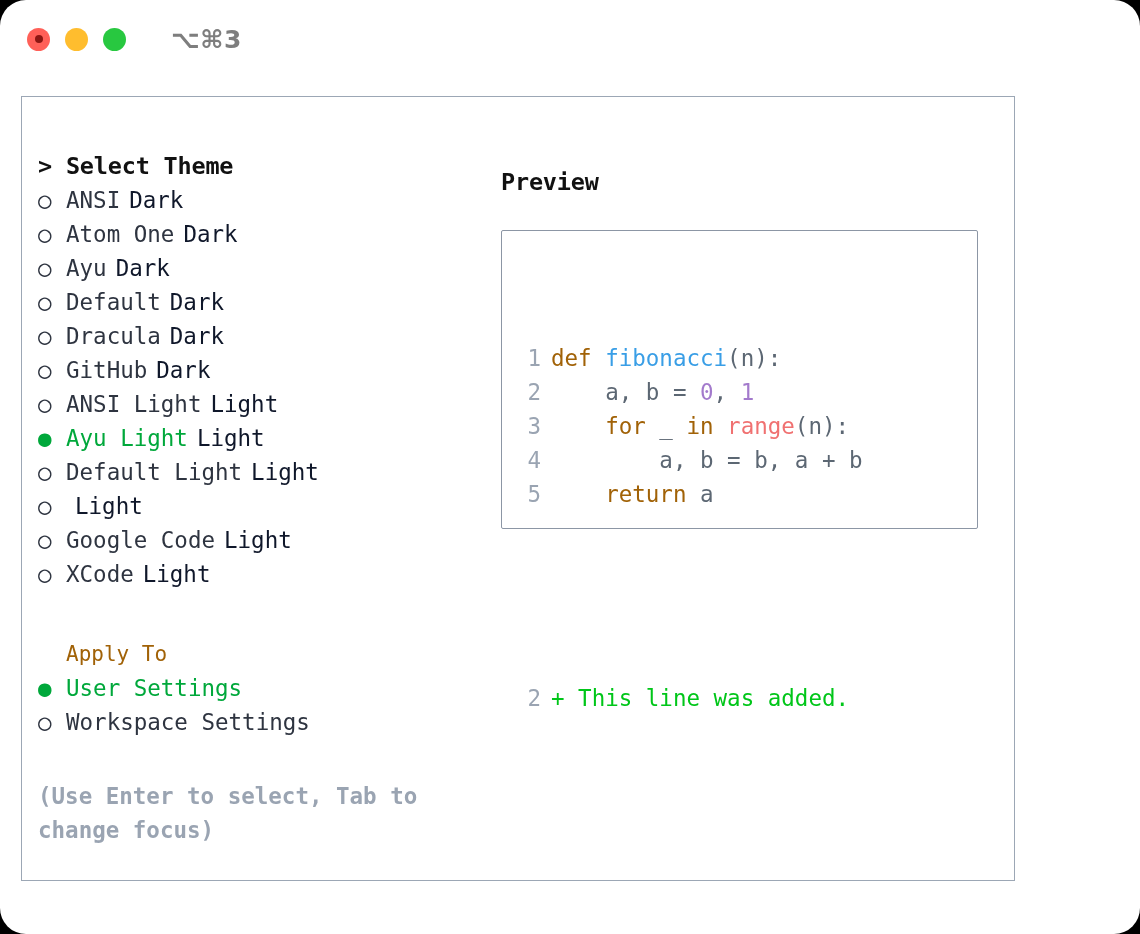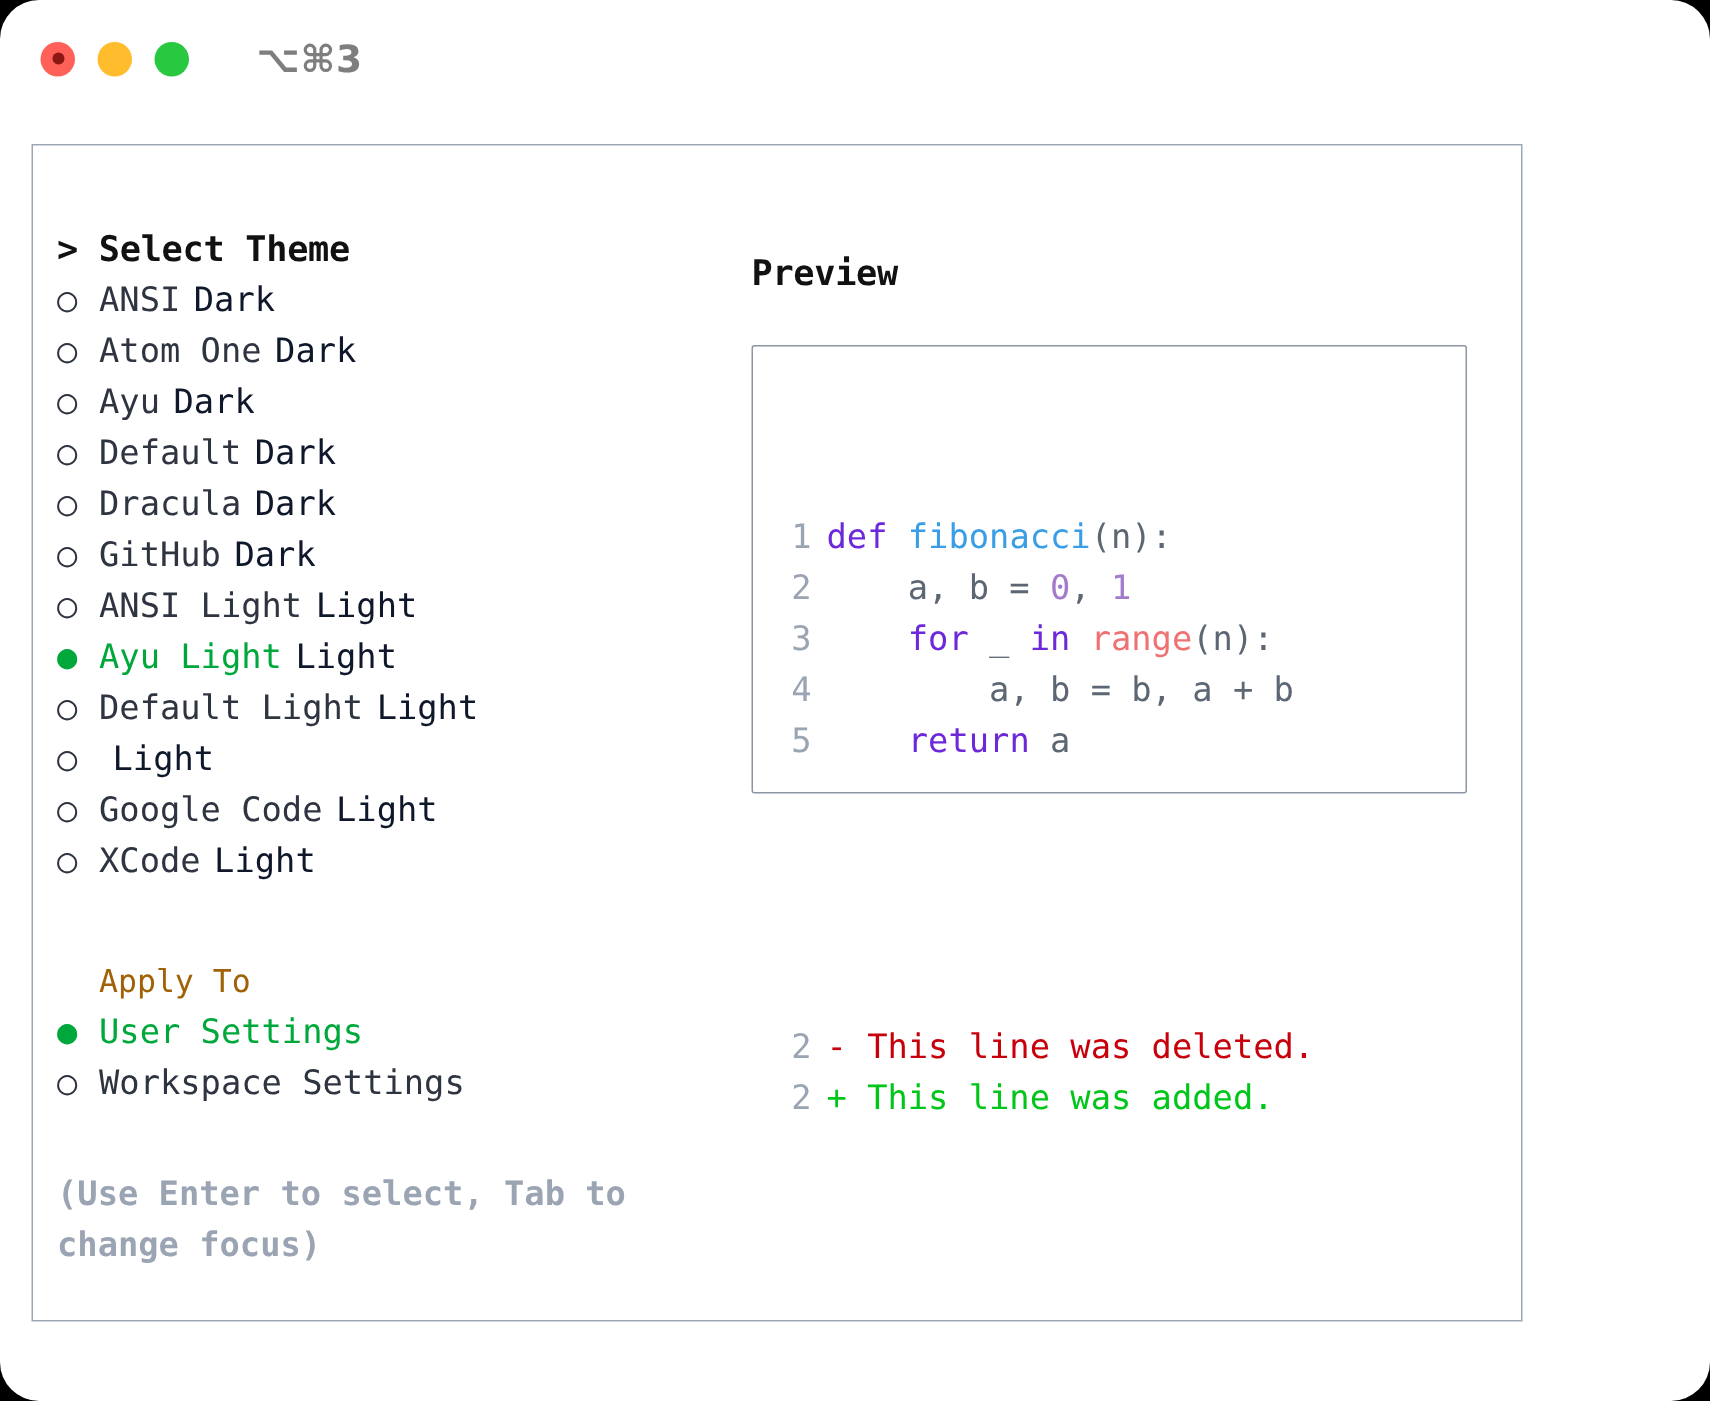--- a/index.html
+++ b/index.html
@@ -174,21 +174,21 @@
     line-height: 34px;
     white-space: pre;
   }
   .code .ln {
     display: inline-block;
     width: 24px;
     text-align: right;
     color: #9AA4B2;
     margin-right: 10px;
   }
-  .kw   { color: #6d28d9; margin-top: 40px; }
+  .kw   { color: #a16207; margin-top: 40px; }
   .fn   { color: #399EE6; }
   .bi   { color: #F07171; }
   .num  { color: #A37ACC; }
   .pln  { color: #5C6773; }
   .punc { color: #5C6773; }
 
   .code-gap { height: 34px; }
 
   .d-ctx { color: #8A8F98; }
   .d-del { color: #C7000B; }
@@ -242,20 +242,20 @@
         <div class="hint">(Use Enter to select, Tab to change focus)</div>
       </div>
 
       <div class="right-col">
         <div class="preview-title">Preview</div>
 
         <div class="preview-box">
           <div class="code">
             <div id="code-lines"><div><span class="ln">1</span><span class="kw">def </span><span class="fn">fibonacci</span><span class="punc">(n):</span></div><div><span class="ln">2</span><span class="pln">    a, b = </span><span class="num">0</span><span class="pln">, </span><span class="num">1</span></div><div><span class="ln">3</span><span class="pln">    </span><span class="kw">for</span><span class="pln"> _ </span><span class="kw">in</span><span class="pln"> </span><span class="bi">range</span><span class="punc">(n):</span></div><div><span class="ln">4</span><span class="pln">        a, b = b, a + b</span></div><div><span class="ln">5</span><span class="pln">    </span><span class="kw">return</span><span class="pln"> a</span></div></div>
             <div class="code-gap"></div>
-            <div id="diff-lines"><div><span class="ln">2</span><span class="d-del">-</span><span class="d-del"> This line was deleted.</span></div><div><span class="ln">2</span><span class="d-add">+</span><span class="d-add"> This line was added.</span></div></div>
+            <div id="diff-lines"><div><span class="ln">2</span><span class="d-add">+</span><span class="d-add"> This line was added.</span></div></div>
           </div>
         </div>
       </div>
 
     </div>
   </div>
 </div>
 
 </body></html>

